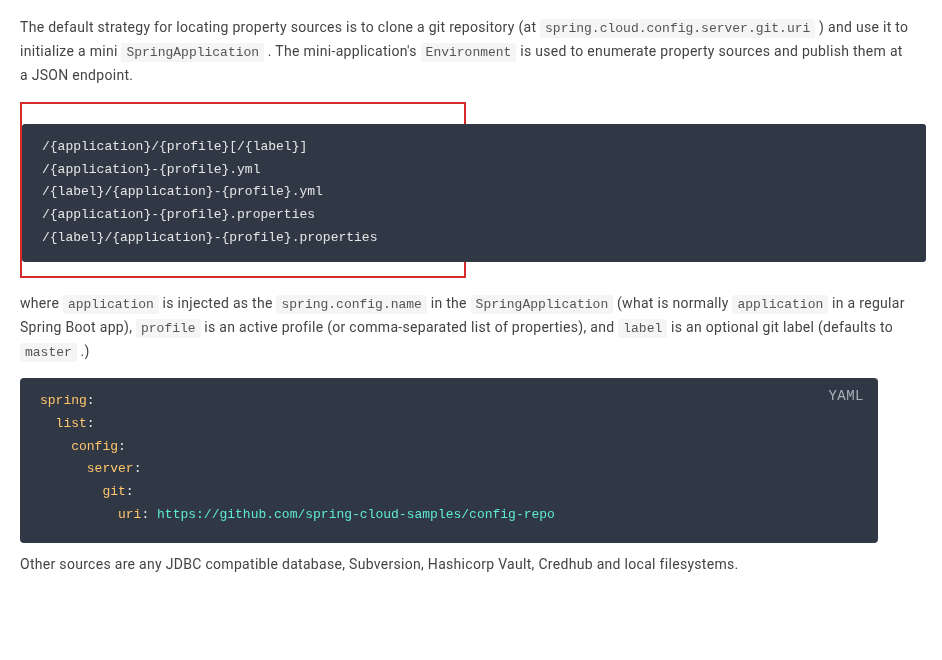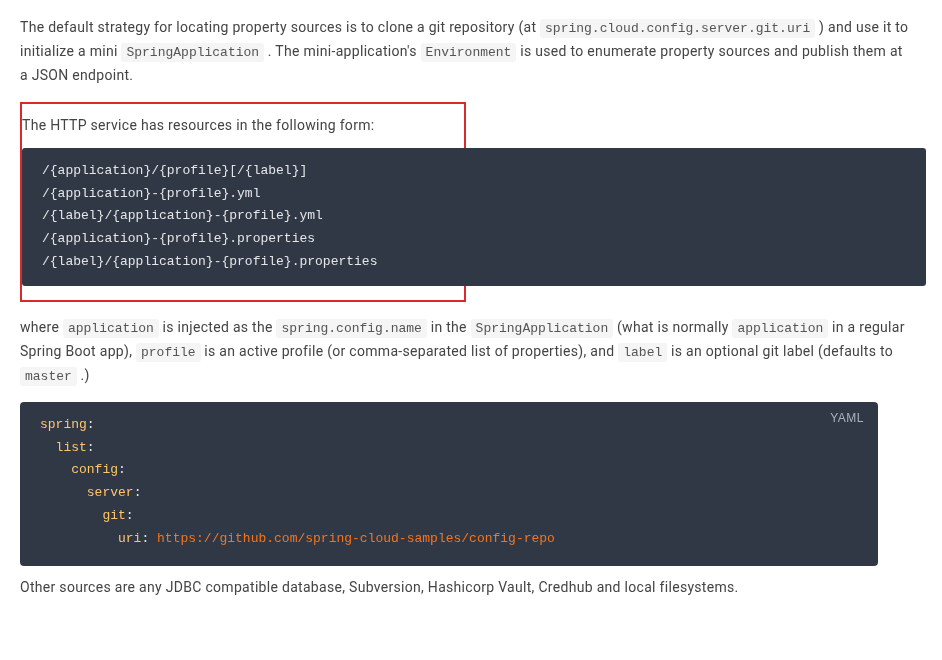--- a/index.html
+++ b/index.html
@@ -63,41 +63,40 @@
     }
     .yaml-block {
       position: relative;
       padding-top: 12px;
       width: 858px;
     }
     .yaml-label {
       position: absolute;
       top: 6px;
       right: 14px;
-      font-size: 12px;
+      font-size: 14px;
       color: #aab1bd;
-      font-family: Liberation Sans, sans-serif;
+      font-family: Liberation Mono, monospace;
       letter-spacing: 0.5px;
     }
     .yaml-key { color: #ffc66d; }
     .yaml-punct { color: #e6e6e6; }
-    .yaml-val { color: #f97316; }
+    .yaml-val { color: #5eead4; }
   </style>
 </head>
 <body>
 
 <div class="content">
 
   <p>
     <span>The default strategy for locating property sources is to clone a git repository (at </span>
     <code class="inline">spring.cloud.config.server.git.uri</code><span> ) and use it to initialize a mini </span><code class="inline">SpringApplication</code><span> . The mini-application's </span><code class="inline">Environment</code><span> is used to enumerate property sources and publish them at a JSON endpoint.</span>
   </p>
 
   <div class="highlight-box">
-    <p style="padding-left:0;">The HTTP service has resources in the following form:</p>
     <div class="code-block">/{application}/{profile}[/{label}]
 /{application}-{profile}.yml
 /{label}/{application}-{profile}.yml
 /{application}-{profile}.properties
 /{label}/{application}-{profile}.properties</div>
   </div>
 
   <p>
     <span>where </span><code class="inline">application</code><span> is injected as the </span><code class="inline">spring.config.name</code><span> in the </span><code class="inline">SpringApplication</code><span> (what is normally </span><code class="inline">application</code><span> in a regular Spring Boot app), </span><code class="inline">profile</code><span> is an active profile (or comma-separated list of properties), and </span><code class="inline">label</code><span> is an optional git label (defaults to </span><code class="inline">master</code><span> .)</span>
   </p>

